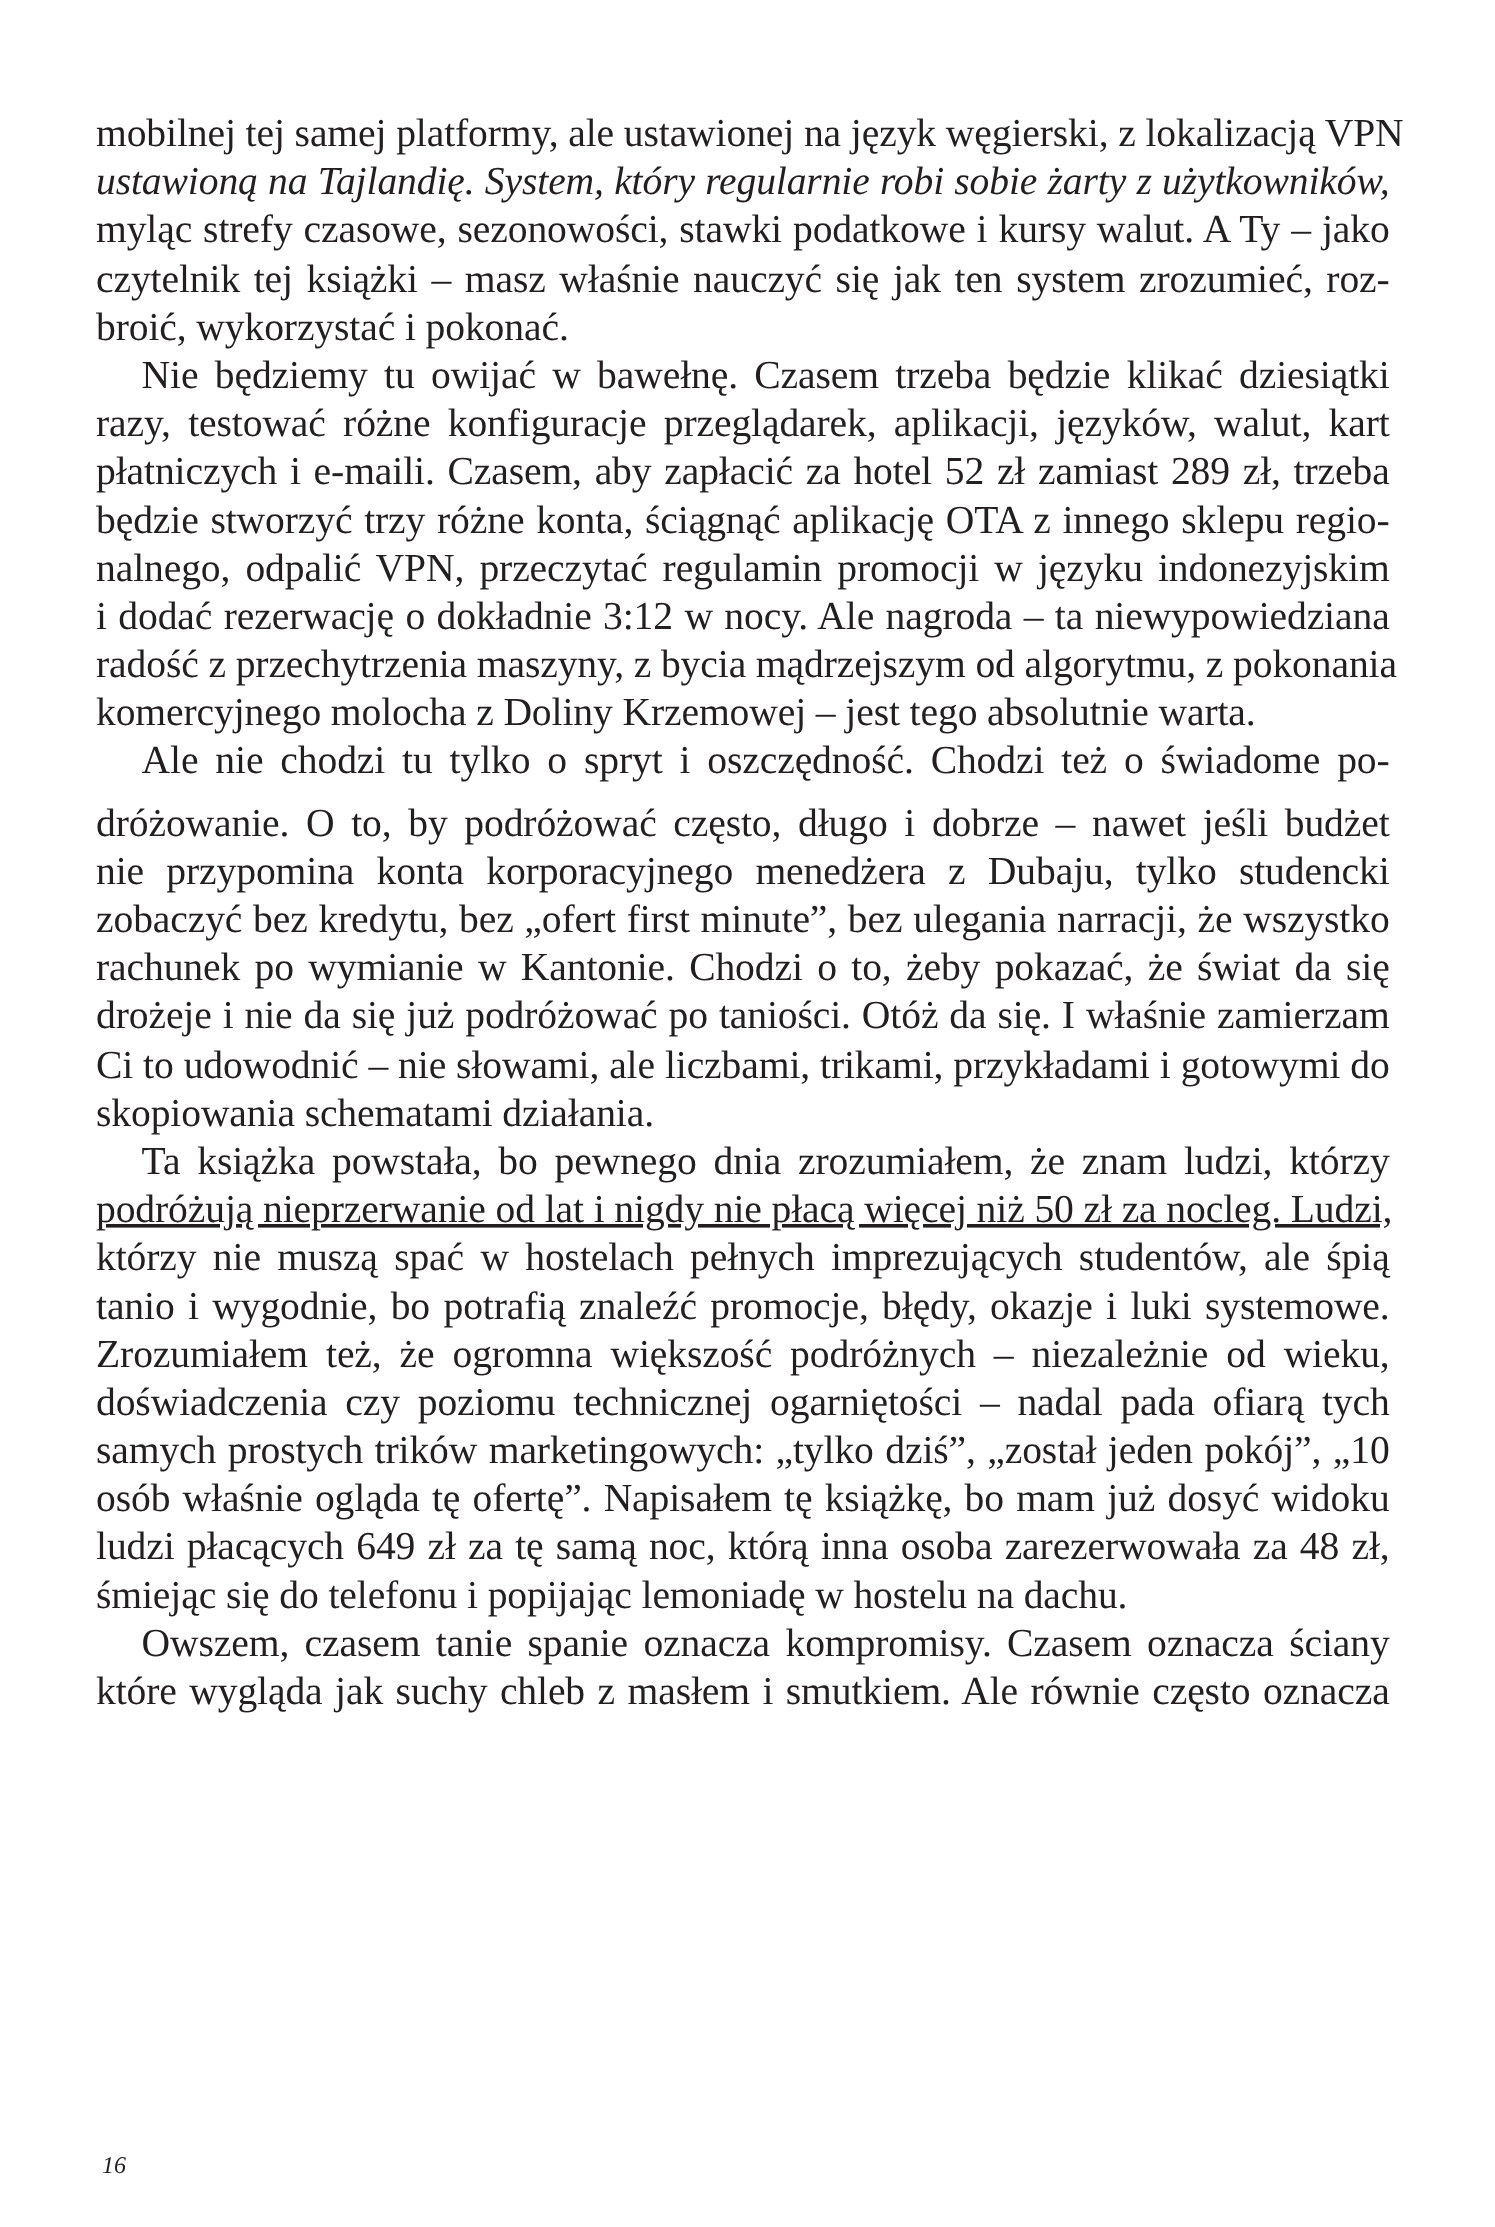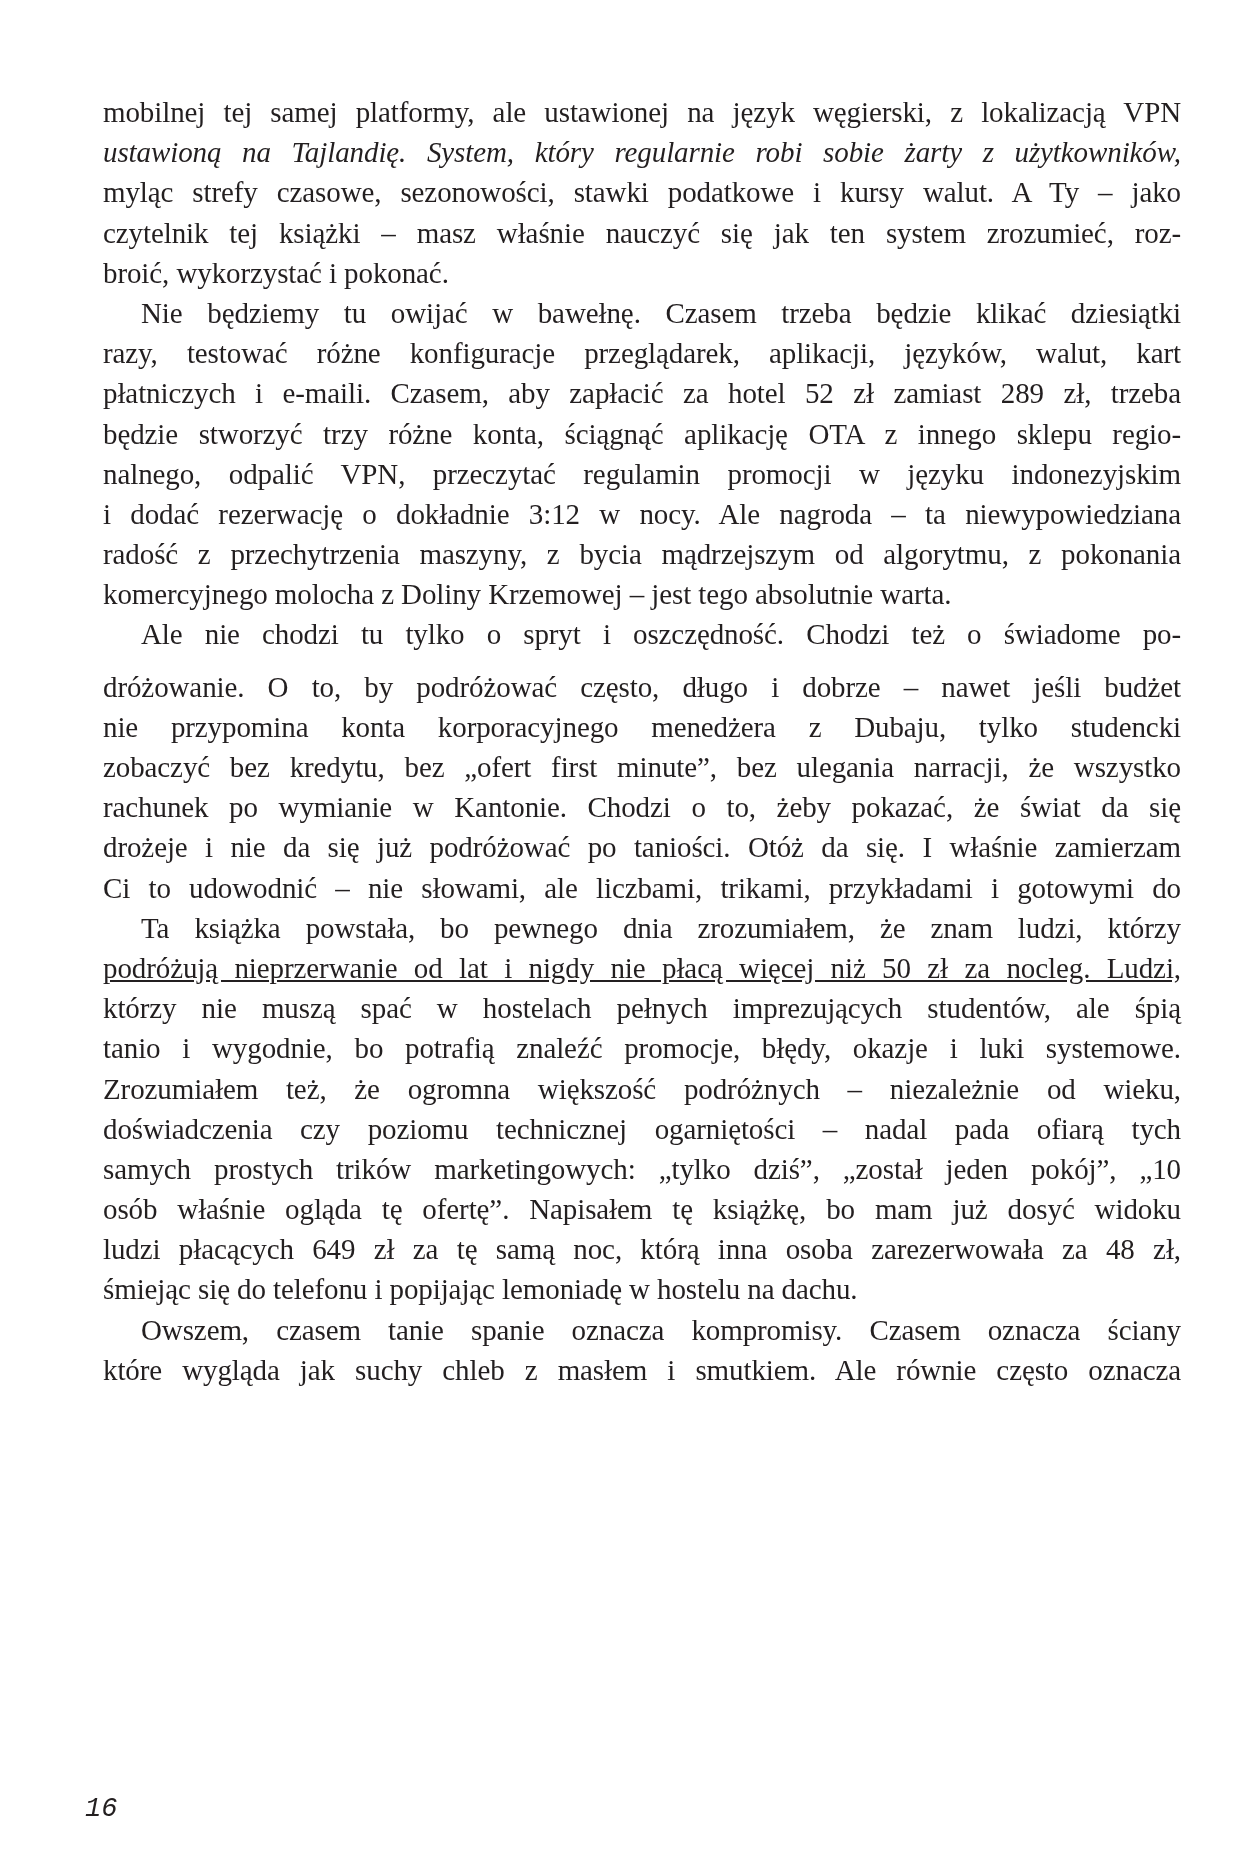--- a/index.html
+++ b/index.html
@@ -10,25 +10,25 @@
     body {
       width: 1246px;
       height: 1856px;
       position: relative;
       overflow: hidden;
       color: #231f20;
       font-family: "DejaVu Serif", "Liberation Serif", serif;
     }
     .page-text {
       position: absolute;
-      left: 103px;
+      left: 80px;
       top: 92px;
       width: 1078px;
       font-family: "Liberation Serif", "DejaVu Serif", serif;
-      font-size: 29px;
+      font-size: 33px;
       line-height: 40.2px;
       letter-spacing: -0.1px;
     }
     .line {
       display: block;
       height: 40.2px;
       white-space: nowrap;
       text-align: justify;
       text-align-last: justify;
       overflow: visible;
@@ -39,23 +39,23 @@
     .line.indent {
       text-indent: 38px;
     }
     .line b {
       font-weight: normal;
     }
     .page-number {
       position: absolute;
       left: 85px;
       top: 1794px;
-      font-family: Liberation Mono, monospace;
+      font-family: Liberation Serif, serif;
       font-style: italic;
-      font-size: 27px;
+      font-size: 20px;
       color: #231f20;
     }
   </style>
 </head>
 <body>
 
 <div class="page-text" id="page-text">
     <div class="paragraph">
       <span class="line" style="width: 1078px;"><span>mobilnej tej samej platformy, ale ustawionej na język węgierski, z lokalizacją VPN</span></span>
       <span class="line" style="width: 1078px; font-style: italic;"><span>ustawioną na Tajlandię. System, który regularnie robi sobie żarty z użytkowników,</span></span>
@@ -74,20 +74,21 @@
       <span class="line last"><span>komercyjnego molocha z Doliny Krzemowej – jest tego absolutnie warta.</span></span>
     </div>
     <div class="paragraph">
       <span class="line indent" style="width: 1078px;"><span>Ale nie chodzi tu tylko o spryt i oszczędność. Chodzi też o </span><b>świadome po-</b></span>
       <span class="line" style="width: 1078px; margin-top: 12px;"><b>dróżowanie</b><span>. O to, by podróżować często, długo i dobrze – nawet jeśli budżet</span></span>
       <span class="line" style="width: 1078px;"><span>nie przypomina konta korporacyjnego menedżera z Dubaju, tylko studencki</span></span>
       <span class="line" style="width: 1078px;"><span>zobaczyć bez kredytu, bez „ofert first minute”, bez ulegania narracji, że wszystko</span></span>
       <span class="line" style="width: 1078px;"><span>rachunek po wymianie w Kantonie. Chodzi o to, żeby pokazać, że świat da się</span></span>
       <span class="line" style="width: 1078px;"><span>drożeje i nie da się już podróżować po taniości. Otóż da się. I właśnie zamierzam</span></span>
       <span class="line" style="width: 1078px;"><span>Ci to udowodnić – nie słowami, ale liczbami, trikami, przykładami i gotowymi do</span></span>
+      <span class="line last"><span>skopiowania schematami działania.</span></span>
     </div>
     <div class="paragraph">
       <span class="line indent" style="width: 1078px;"><span>Ta książka powstała, bo pewnego dnia zrozumiałem, że znam ludzi, którzy</span></span>
       <span class="line" style="width: 1078px; text-decoration: underline;"><span>podróżują nieprzerwanie od lat i nigdy nie płacą więcej niż 50 zł za nocleg. Ludzi,</span></span>
       <span class="line" style="width: 1078px;"><span>którzy nie muszą spać w hostelach pełnych imprezujących studentów, ale śpią</span></span>
       <span class="line" style="width: 1078px;"><span>tanio i wygodnie, bo potrafią znaleźć promocje, błędy, okazje i luki systemowe.</span></span>
       <span class="line" style="width: 1078px;"><span>Zrozumiałem też, że ogromna większość podróżnych – niezależnie od wieku,</span></span>
       <span class="line" style="width: 1078px;"><span>doświadczenia czy poziomu technicznej ogarniętości – nadal pada ofiarą tych</span></span>
       <span class="line" style="width: 1078px;"><span>samych prostych trików marketingowych: „tylko dziś”, „został jeden pokój”, „10</span></span>
       <span class="line" style="width: 1078px;"><span>osób właśnie ogląda tę ofertę”. Napisałem tę książkę, bo mam już dosyć widoku</span></span>

